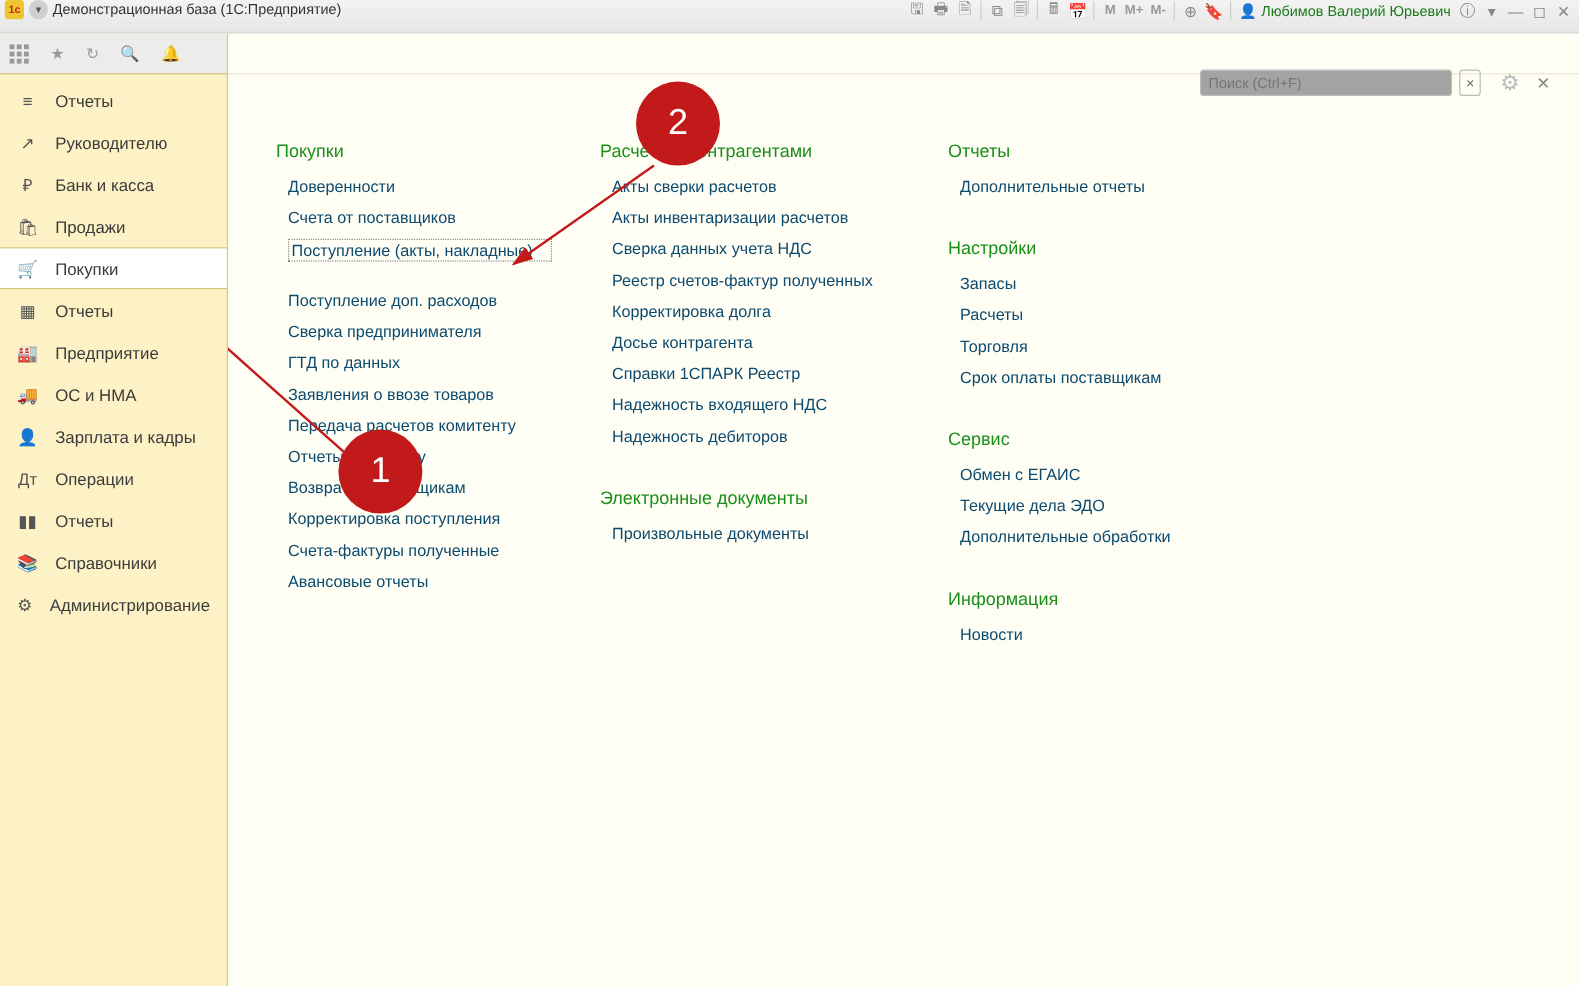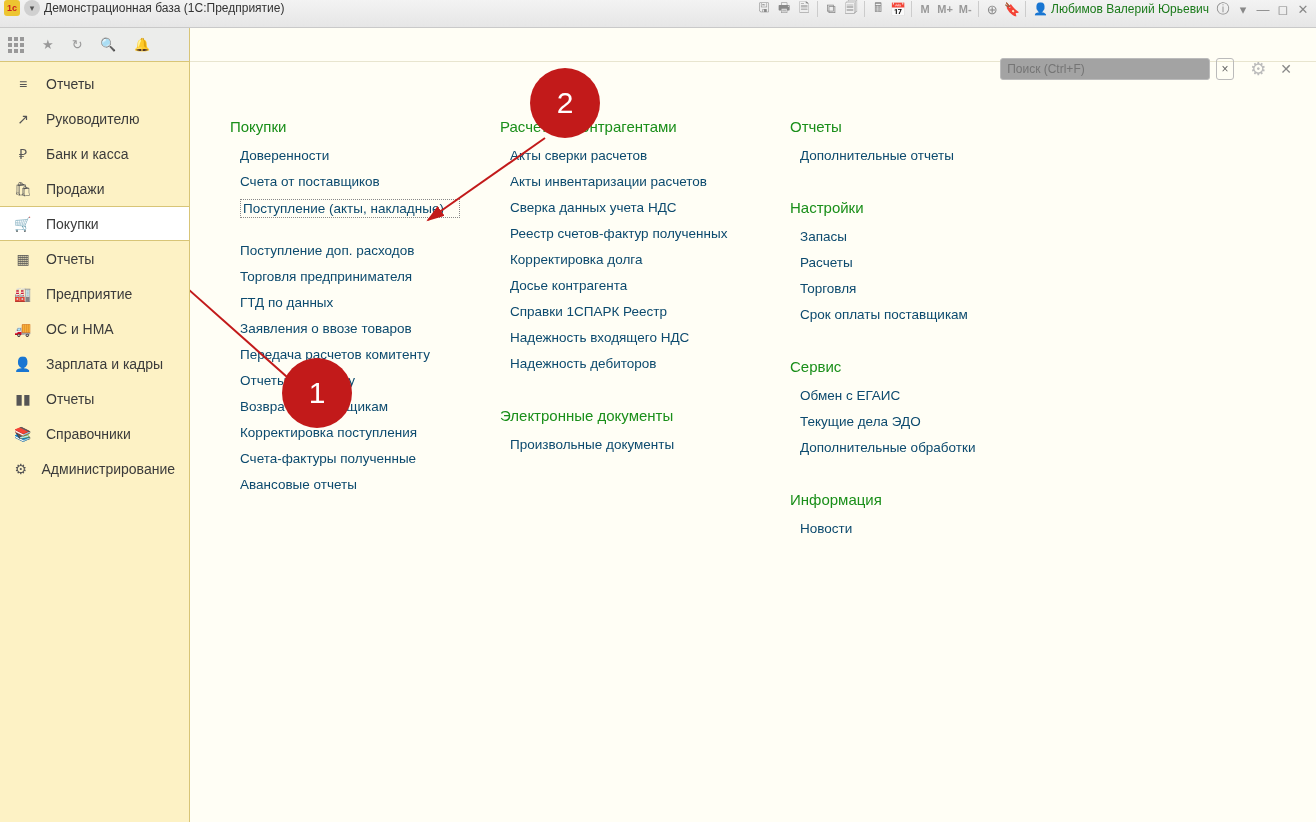--- a/index.html
+++ b/index.html
@@ -194,20 +194,24 @@
         </div>
         <div class="sidebar-item">
           <span class="sidebar-icon">🚚</span>
           <span>ОС и НМА</span>
         </div>
         <div class="sidebar-item">
           <span class="sidebar-icon">👤</span>
           <span>Зарплата и кадры</span>
         </div>
         <div class="sidebar-item">
+          <span class="sidebar-icon">Дт</span>
+          <span>Операции</span>
+        </div>
+        <div class="sidebar-item">
           <span class="sidebar-icon">▮▮</span>
           <span>Отчеты</span>
         </div>
         <div class="sidebar-item">
           <span class="sidebar-icon">📚</span>
           <span>Справочники</span>
         </div>
         <div class="sidebar-item">
           <span class="sidebar-icon">⚙</span>
           <span>Администрирование</span>
@@ -226,21 +230,21 @@
     </div>
 
     <div class="content">
       <div class="col col1" id="col1">
           <div class="section-title">Покупки</div>
           <span class="link-item">Доверенности</span>
           <span class="link-item">Счета от поставщиков</span>
           <span class="link-item dotted">Поступление (акты, накладные)</span>
           <br>
           <span class="link-item">Поступление доп. расходов</span>
-          <span class="link-item">Торговля предпринимателя</span>
+          <span class="link-item">Сверка предпринимателя</span>
           <span class="link-item">ГТД по данных</span>
           <span class="link-item">Заявления о ввозе товаров</span>
           <span class="link-item">Передача расчетов комитенту</span>
           <span class="link-item">Отчеты комитенту</span>
           <span class="link-item">Возвраты поставщикам</span>
           <span class="link-item">Корректировка поступления</span>
           <span class="link-item">Счета-фактуры полученные</span>
           <span class="link-item">Авансовые отчеты</span>
         </div>
       <div class="col col2" id="col2">

